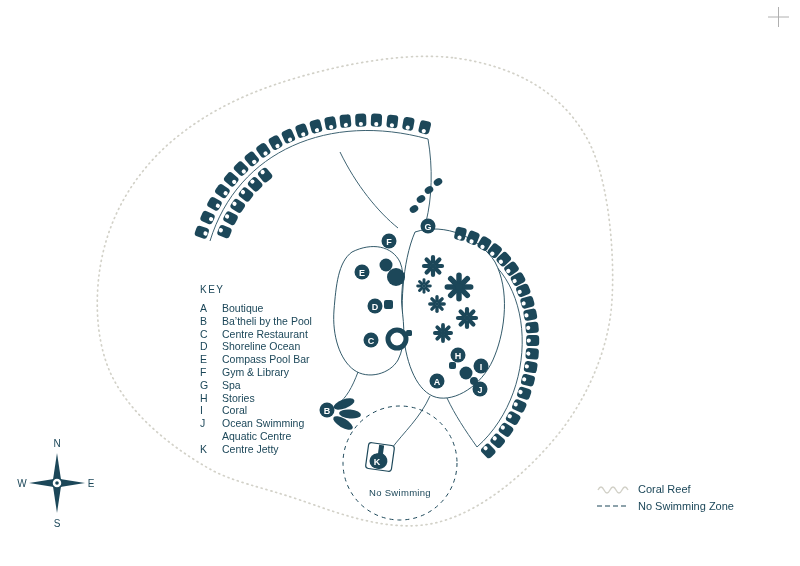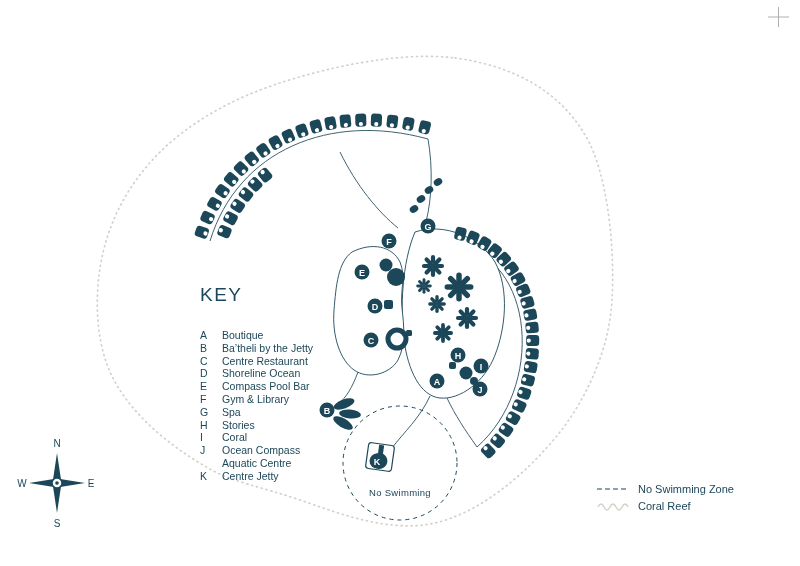--- a/index.html
+++ b/index.html
@@ -19,21 +19,21 @@
   #marker-layer{position:absolute;left:0;top:0;width:800px;height:566px;pointer-events:none}
   .marker{
     position:absolute;width:15px;height:15px;border-radius:50%;
     background:var(--ink);color:#fff;font-size:9px;font-weight:bold;
     display:flex;align-items:center;justify-content:center;
     transform:translate(-50%,-50%);letter-spacing:0;
   }
 
   
   .key{position:absolute;left:200px;top:284px;color:var(--ink)}
-  .key-heading{font-size:19px;letter-spacing:1.5px;margin-bottom:23px;font-weight:normal}
+  .key-heading{font-size:10px;letter-spacing:1.5px;margin-bottom:7px;font-weight:normal}
   .key-row{display:flex;font-size:10.5px;line-height:12.8px}
   .key-letter{width:22px;flex:0 0 22px}
   .key-label{white-space:nowrap}
 
   
   .legend{position:absolute;left:596px;top:480px;color:var(--ink);font-size:11px}
   .legend-row{display:flex;align-items:center;gap:8px;height:17px}
   .legend-sample{flex:0 0 34px;height:12px}
 </style>
 </head>
@@ -220,21 +220,21 @@
 
   <div class="key">
     <div class="key-heading">KEY</div>
     <div id="key-rows">
         <div class="key-row">
           <span class="key-letter">A</span>
           <span class="key-label">Boutique</span>
         </div>
         <div class="key-row">
           <span class="key-letter">B</span>
-          <span class="key-label">Ba’theli by the Jetty</span>
+          <span class="key-label">Ba’theli by the Pool</span>
         </div>
         <div class="key-row">
           <span class="key-letter">C</span>
           <span class="key-label">Centre Restaurant</span>
         </div>
         <div class="key-row">
           <span class="key-letter">D</span>
           <span class="key-label">Shoreline Ocean</span>
         </div>
         <div class="key-row">
@@ -252,41 +252,41 @@
         <div class="key-row">
           <span class="key-letter">H</span>
           <span class="key-label">Stories</span>
         </div>
         <div class="key-row">
           <span class="key-letter">I</span>
           <span class="key-label">Coral</span>
         </div>
         <div class="key-row">
           <span class="key-letter">J</span>
-          <span class="key-label">Ocean Compass</span>
+          <span class="key-label">Ocean Swimming</span>
         </div>
         <div class="key-row">
           <span class="key-letter"></span>
           <span class="key-label">Aquatic Centre</span>
         </div>
         <div class="key-row">
           <span class="key-letter">K</span>
           <span class="key-label">Centre Jetty</span>
         </div>
       </div>
   </div>
 
   <div class="legend">
+    <div class="legend-row">
+      <svg class="legend-sample" width="34" height="12" viewBox="0 0 34 12">
+        <path d="M2,7 q3,-6 6,0 q3,6 6,0 q3,-6 6,0 q3,6 6,0 q3,-6 6,0" fill="none" stroke="var(--reef)" stroke-width="1.4"></path>
+      </svg>
+      <span>Coral Reef</span>
+    </div>
     <div class="legend-row">
       <svg class="legend-sample" width="34" height="12" viewBox="0 0 34 12">
         <line x1="1" y1="6" x2="33" y2="6" stroke="var(--ink)" stroke-width="1.2" stroke-dasharray="5 3"></line>
       </svg>
       <span>No Swimming Zone</span>
     </div>
-    <div class="legend-row">
-      <svg class="legend-sample" width="34" height="12" viewBox="0 0 34 12">
-        <path d="M2,7 q3,-6 6,0 q3,6 6,0 q3,-6 6,0 q3,6 6,0 q3,-6 6,0" fill="none" stroke="var(--reef)" stroke-width="1.4"></path>
-      </svg>
-      <span>Coral Reef</span>
-    </div>
   </div>
 
 </div>
 
 </body></html>

